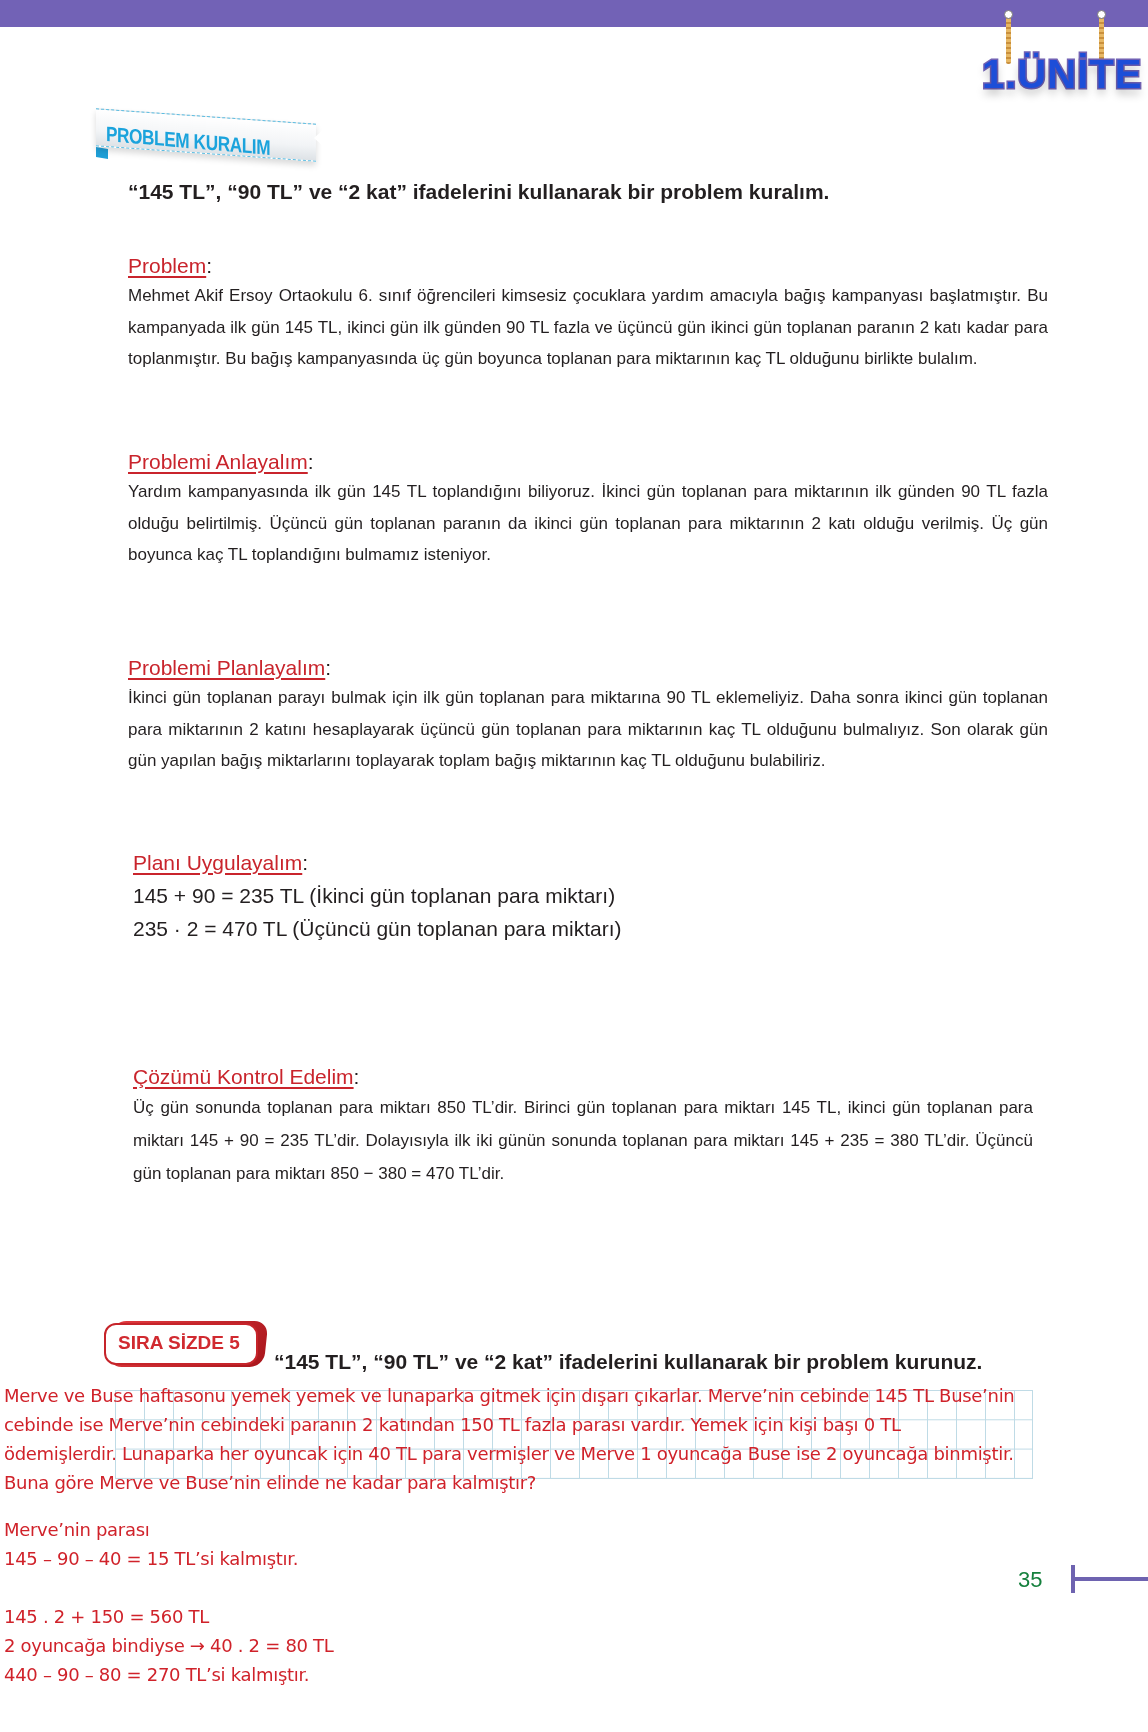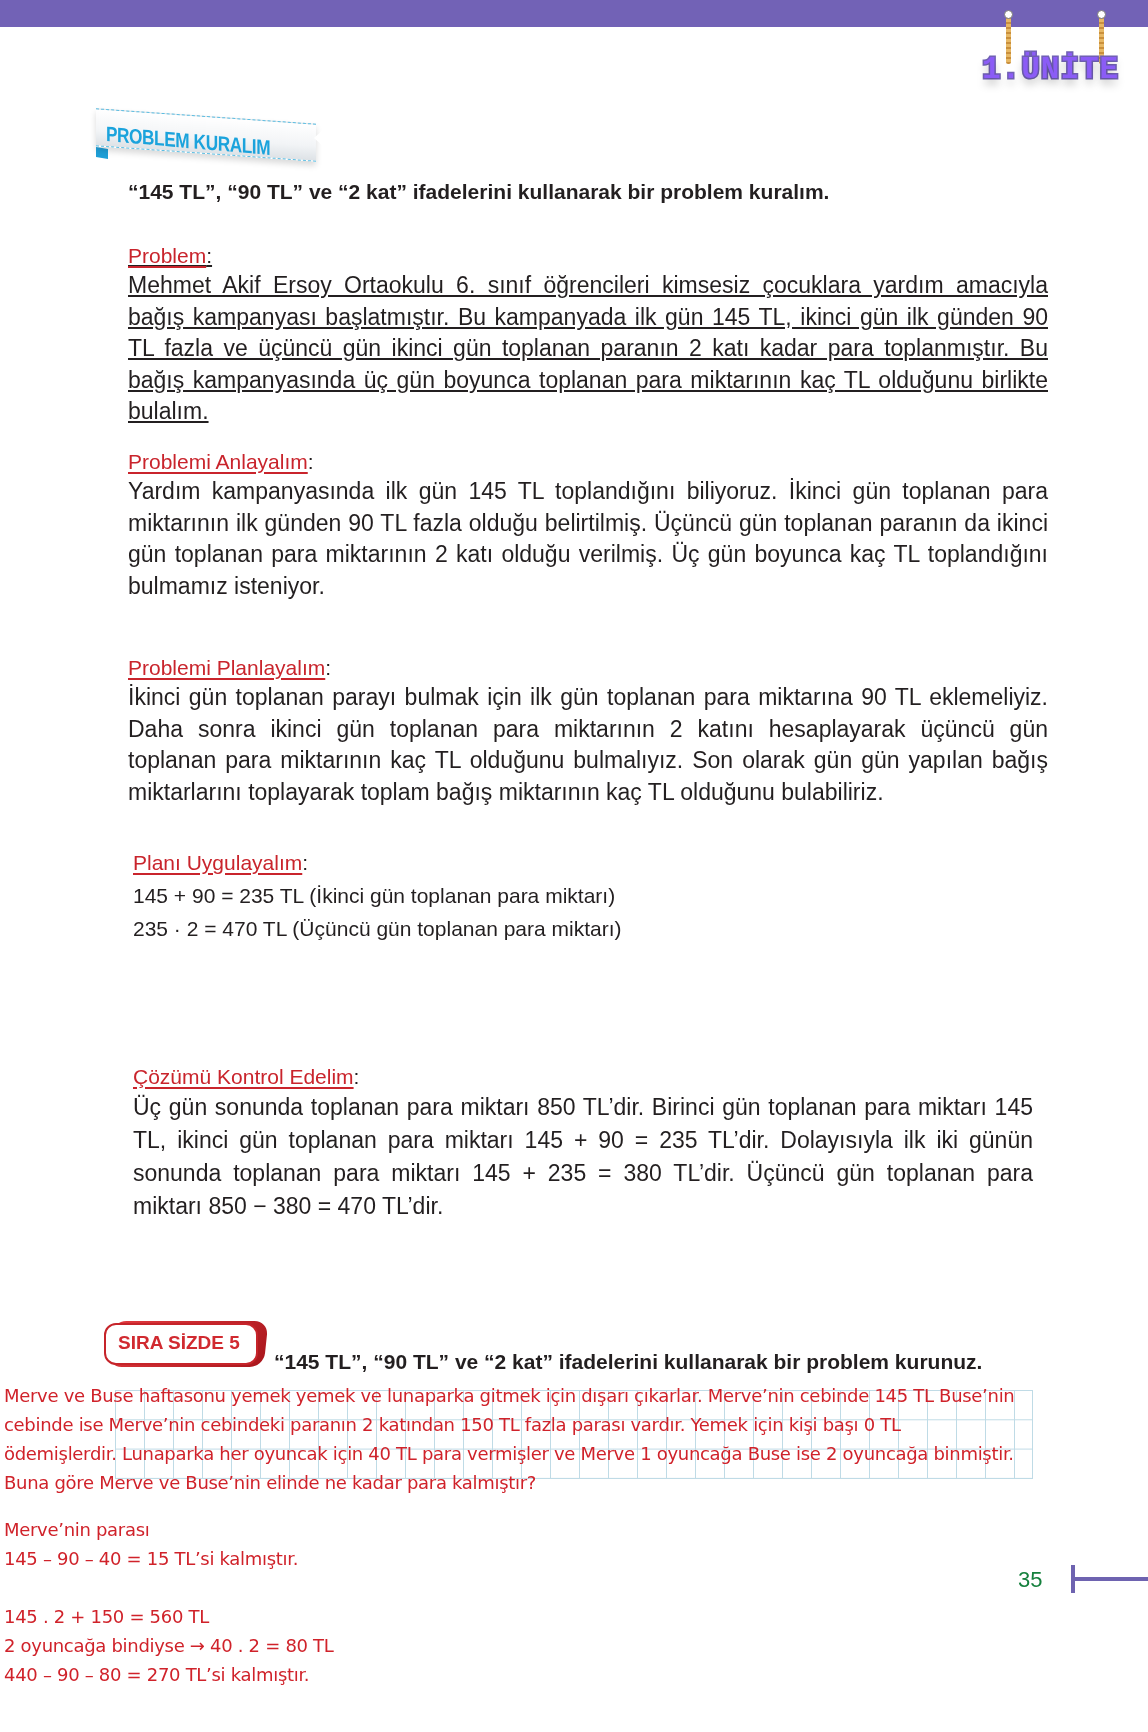--- a/index.html
+++ b/index.html
@@ -5,39 +5,39 @@
     html, body { margin: 0; padding: 0; background: #ffffff; }
     body { width: 1148px; height: 1732px; position: relative; overflow: hidden;
            font-family: "Liberation Sans", sans-serif; color: #231f20; }
 
     .top-bar { position: absolute; left: 0; top: 0; width: 1148px; height: 27px; background: #7262b6; }
 
     
     .unit-badge { position: absolute; left: 982px; top: 12px; width: 130px; height: 80px; }
     .rope { position: absolute; width: 5px; background: repeating-linear-gradient(180deg,#e7b865 0 3px,#c98f3c 3px 5px); border-radius: 2px; }
     .rope .ring { position: absolute; left: -2px; top: -4px; width: 7px; height: 7px; border: 1.5px solid #777; border-radius: 50%; background: #fff; }
-    .unit-text { position: absolute; left: 0; top: 40px; font-family: Liberation Mono, monospace; font-weight: bold; font-size: 31px; letter-spacing: 1px;
-                 color: #8b5cf6; -webkit-text-stroke: 3px #7262b6; paint-order: stroke fill; text-shadow: 0 6px 8px rgba(0,0,0,0.25); }
+    .unit-text { position: absolute; left: 0; top: 40px; font-family: Liberation Sans, sans-serif; font-weight: bold; font-size: 40px; letter-spacing: 1px;
+                 color: #1d4ed8; -webkit-text-stroke: 3px #7262b6; paint-order: stroke fill; text-shadow: 0 6px 8px rgba(0,0,0,0.25); }
 
     
     .ribbon { position: absolute; left: 96px; top: 112px; width: 236px; height: 46px; }
     .ribbon-body { position: absolute; left: 0; top: 4px; width: 220px; height: 36px; background: linear-gradient(180deg,#ffffff 0%,#f2f4f6 60%,#dde2e6 100%);
                    transform: skewY(4deg); box-shadow: 0 4px 6px rgba(0,0,0,0.15); border-top: 1.5px dashed #5bbde2; border-bottom: 1.5px dashed #5bbde2; }
     .ribbon-tail { position: absolute; right: 0; top: 10px; width: 0; height: 0; border-top: 16px solid transparent; border-bottom: 16px solid transparent; border-right: 18px solid #ffffff; }
     .ribbon-fold { position: absolute; left: 0; top: 36px; width: 12px; height: 10px; background: #1f9fd7; transform: skewY(10deg); }
     .ribbon-text { position: absolute; left: 10px; top: 10px; font-family: "Liberation Sans", sans-serif; font-weight: bold; font-size: 21px; color: #1ba3dc;
                    transform: scaleX(0.82) skewY(4deg); transform-origin: left top; letter-spacing: -0.5px; white-space: nowrap; }
 
     .instr { position: absolute; left: 128px; top: 180px; font-weight: bold; font-size: 21px; color: #231f20; white-space: nowrap; }
 
     .section { position: absolute; width: 920px; }
     .sec-title { font-size: 21px; color: #c9242c; line-height: 28px; }
     .sec-title .u { text-decoration: underline; text-decoration-color: #c9242c; text-underline-offset: 3px; }
     .sec-title .colon { color: #231f20; }
-    .para { font-size: 23px; line-height: 31.5px; text-align: justify; color: #231f20; }
+    .para { font-size: 17px; line-height: 31.5px; text-align: justify; color: #231f20; }
     .para.left { text-align: left; }
     .eq { font-size: 21px; line-height: 33px; white-space: nowrap; }
 
     
     .sira-badge { position: absolute; left: 104px; top: 1319px; width: 160px; height: 48px; }
     .sira-shadow { position: absolute; left: 6px; top: 2px; width: 156px; height: 46px; border-radius: 14px; background: linear-gradient(135deg,#e23a3f,#a9161c); transform: skewX(-6deg); }
     .sira-face { position: absolute; left: 0; top: 4px; width: 150px; height: 38px; border-radius: 12px; background: #ffffff; border: 2px solid #c6242a; }
     .sira-text { position: absolute; left: 14px; top: 13px; font-weight: bold; font-size: 19px; color: #d12a30; white-space: nowrap; }
     .sira-instr { position: absolute; left: 274px; top: 1350px; font-weight: bold; font-size: 21px; color: #231f20; white-space: nowrap; }
 
@@ -68,21 +68,21 @@
 
 <div class="ribbon">
   <div class="ribbon-fold"></div>
   <div class="ribbon-body"></div>
   <div class="ribbon-tail"></div>
   <div class="ribbon-text">PROBLEM KURALIM</div>
 </div>
 
 <div class="instr">“145 TL”, “90 TL” ve “2 kat” ifadelerini kullanarak bir problem kuralım.</div>
 
-<div class="section" style="left:128px; top:242px;text-decoration:underline;">
+<div class="section" style="left:128px; top:252px;">
   <div class="sec-title"><span class="u">Problem</span><span class="colon">:</span></div>
   <div class="para">Mehmet Akif Ersoy Ortaokulu 6. sınıf öğrencileri kimsesiz çocuklara yardım amacıyla bağış kampanyası başlatmıştır. Bu kampanyada ilk gün 145 TL, ikinci gün ilk günden 90 TL fazla ve üçüncü gün ikinci gün toplanan paranın 2 katı kadar para toplanmıştır. Bu bağış kampanyasında üç gün boyunca toplanan para miktarının kaç TL olduğunu birlikte bulalım.</div>
 </div>
 
 <div class="section" style="left:128px; top:448px;">
   <div class="sec-title"><span class="u">Problemi Anlayalım</span><span class="colon">:</span></div>
   <div class="para">Yardım kampanyasında ilk gün 145 TL toplandığını biliyoruz. İkinci gün toplanan para miktarının ilk günden 90 TL fazla olduğu belirtilmiş. Üçüncü gün toplanan paranın da ikinci gün toplanan para miktarının 2 katı olduğu verilmiş. Üç gün boyunca kaç TL toplandığını bulmamız isteniyor.</div>
 </div>
 
 <div class="section" style="left:128px; top:654px;">

